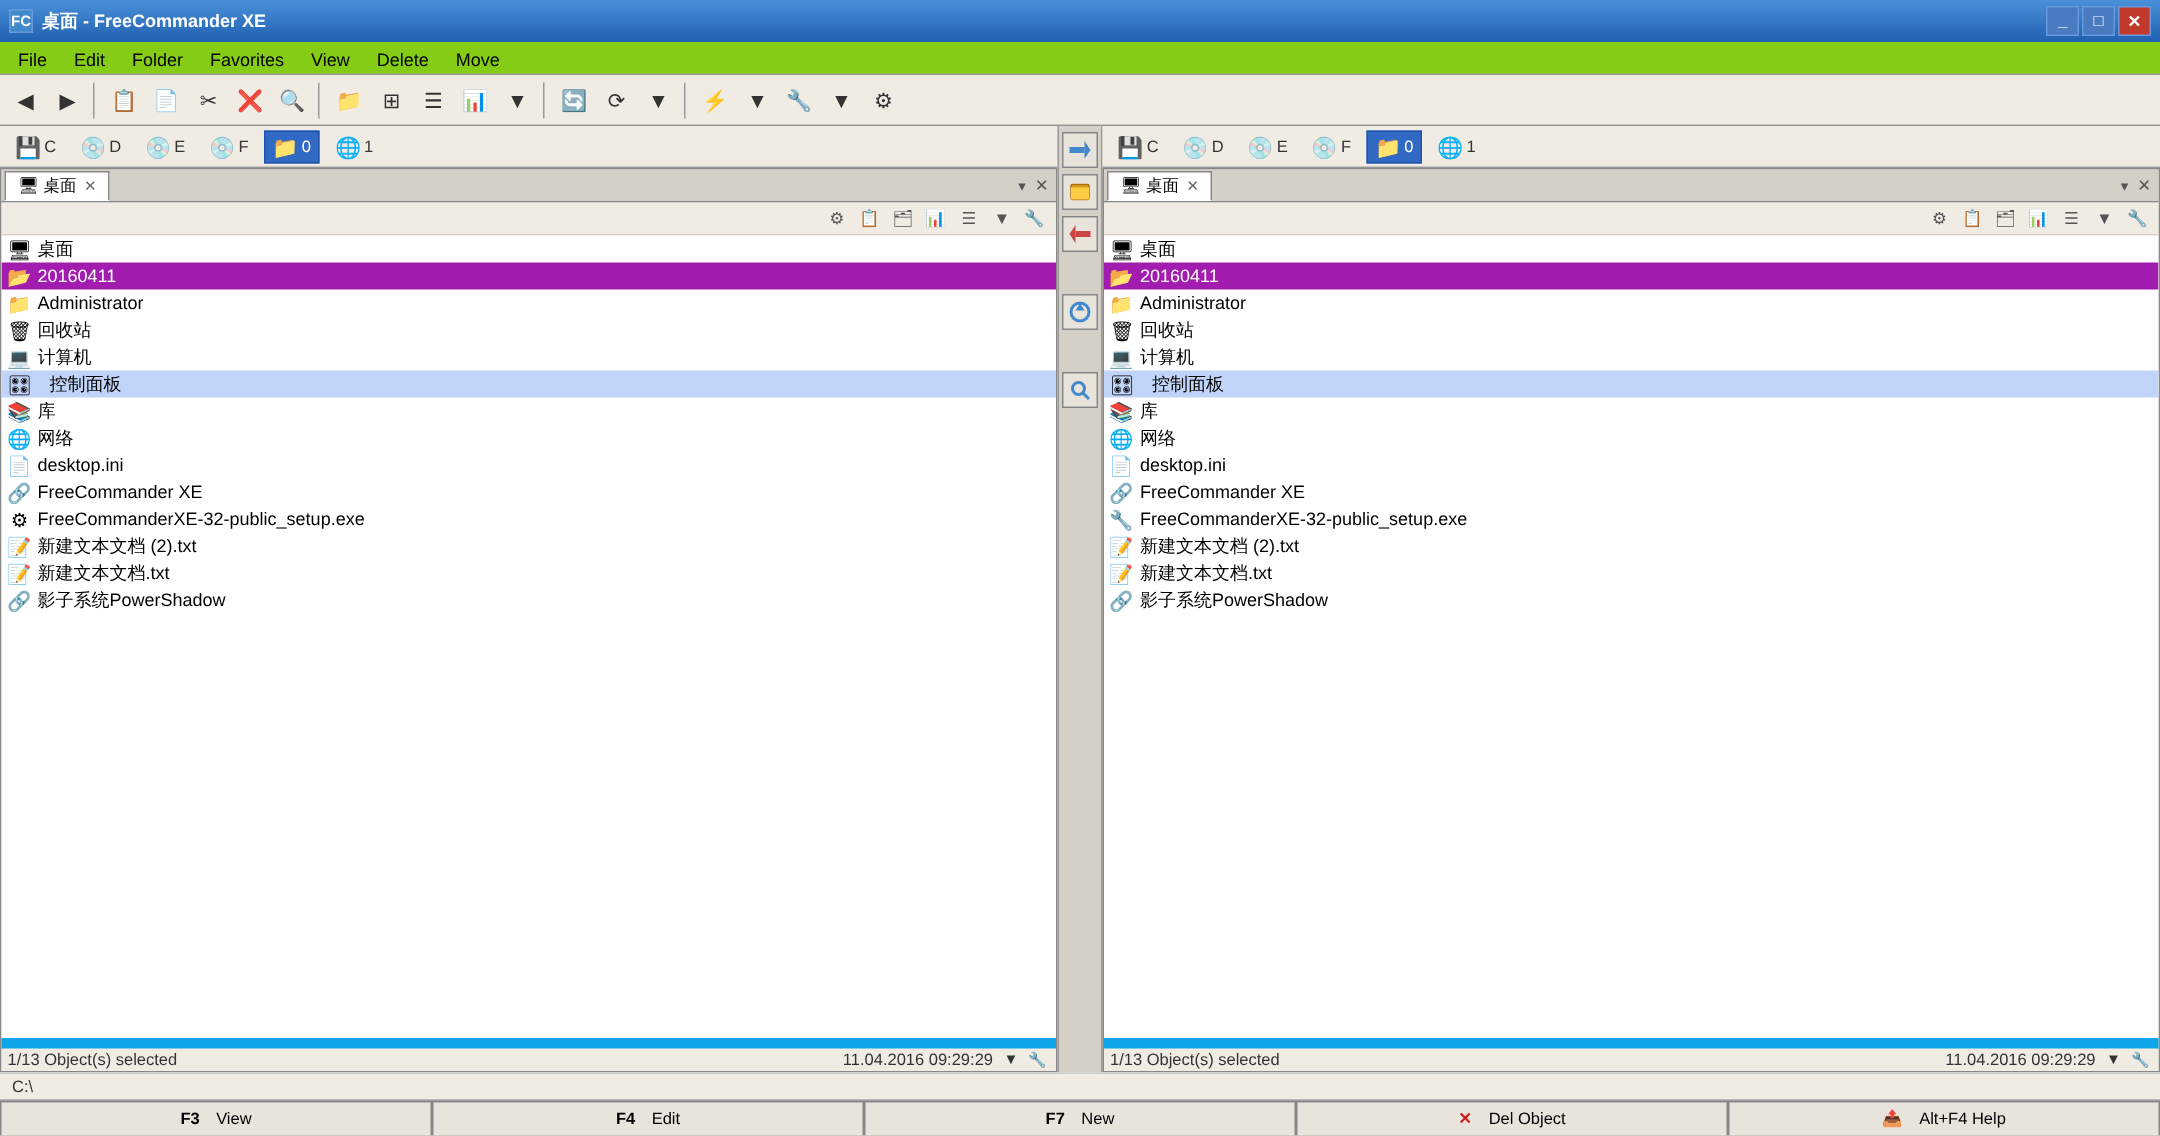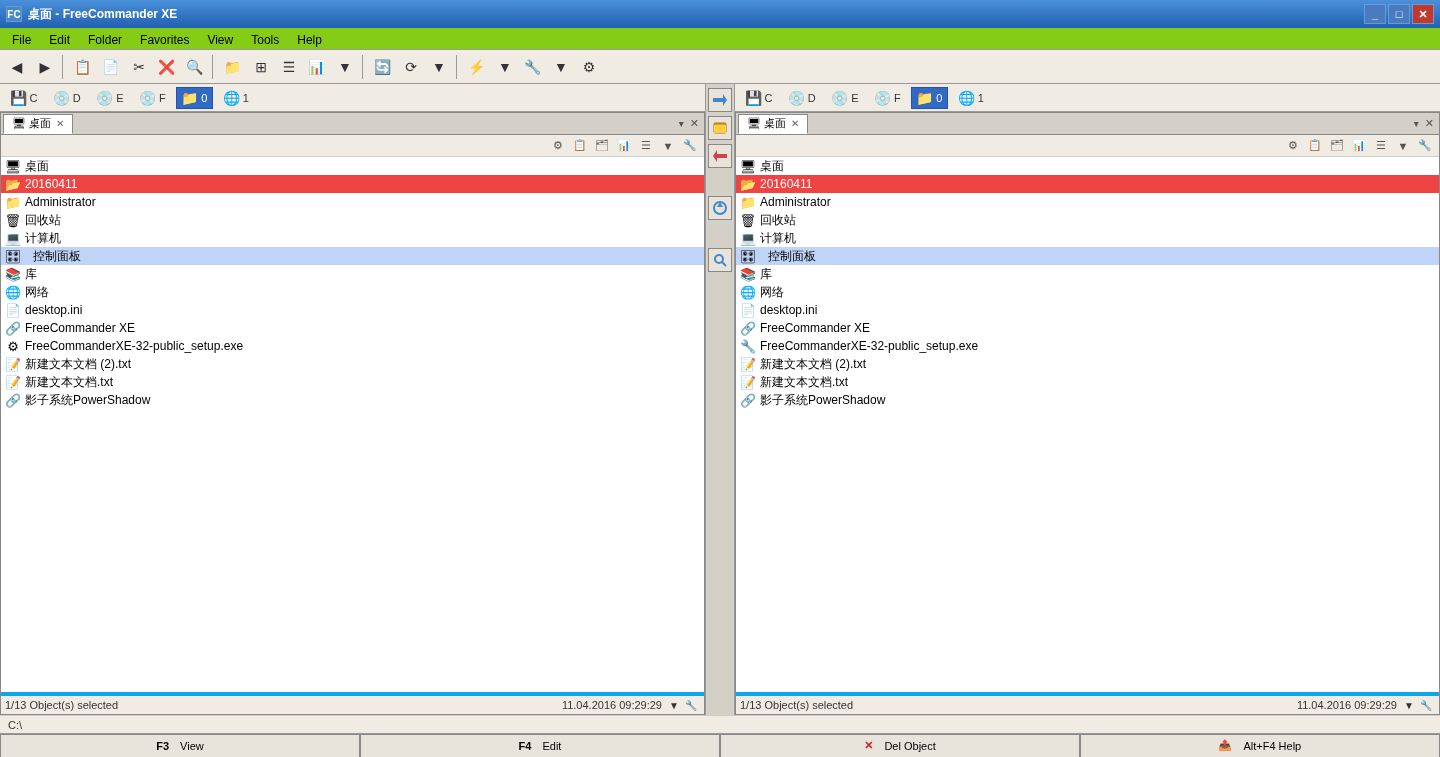--- a/index.html
+++ b/index.html
@@ -142,29 +142,29 @@
     .file-item {
       display: flex;
       align-items: center;
       padding: 1px 4px;
       height: 18px;
       cursor: pointer;
       font-size: 12px;
       color: #000;
       gap: 4px;
     }
-    .file-item.selected { background: #ef4444; color: white; }
+    .file-item.selected { background: #a21caf; color: white; }
     .file-item.selected-alt { background: #c0d4f8; color: #000; gap: 12px; }
     .file-icon { width: 16px; height: 16px; display: flex; align-items: center; justify-content: center; font-size: 14px; flex-shrink: 0; }
 
     
     .status-bar {
       height: 22px;
       background: #f0ece4;
-      border-top: 4px solid #0ea5e9;
+      border-top: 7px solid #0ea5e9;
       display: flex;
       align-items: center;
       padding: 0 4px;
       gap: 4px;
       font-size: 11px;
       color: #333;
     }
     .status-text { flex: 1; }
     .status-right { display: flex; align-items: center; gap: 2px; }
     .status-btn { width: 16px; height: 16px; border: 1px solid transparent; display: flex; align-items: center; justify-content: center; cursor: pointer; font-size: 10px; }
@@ -272,22 +272,22 @@
     <div class="title-btn close">✕</div>
   </div>
 </div>
 
 <div class="menu-bar">
   <div class="menu-item">File</div>
   <div class="menu-item">Edit</div>
   <div class="menu-item">Folder</div>
   <div class="menu-item">Favorites</div>
   <div class="menu-item">View</div>
-  <div class="menu-item">Tools</div>
-  <div class="menu-item">Help</div>
+  <div class="menu-item">Delete</div>
+  <div class="menu-item">Move</div>
 </div>
 
 <div class="toolbar">
   <div class="tb-btn">◀</div>
   <div class="tb-btn">▶</div>
   <div class="tb-sep"></div>
   <div class="tb-btn">📋</div>
   <div class="tb-btn">📄</div>
   <div class="tb-btn">✂</div>
   <div class="tb-btn">❌</div>
@@ -591,20 +591,24 @@
 <div class="fkey-bar">
   <div class="fkey-btn">
     <span class="fkey-num">F3</span>
     <span class="fkey-label">View</span>
   </div>
   <div class="fkey-btn">
     <span class="fkey-num">F4</span>
     <span class="fkey-label">Edit</span>
   </div>
   <div class="fkey-btn">
+    <span class="fkey-num">F7</span>
+    <span class="fkey-label">New</span>
+  </div>
+  <div class="fkey-btn">
     <span class="fkey-num" style="color:#cc2222;">✕</span>
     <span class="fkey-label">Del Object</span>
   </div>
   <div class="fkey-btn">
     <span class="fkey-num">📤</span>
     <span class="fkey-label">Alt+F4 Help</span>
   </div>
 </div>
 
 </body></html>

